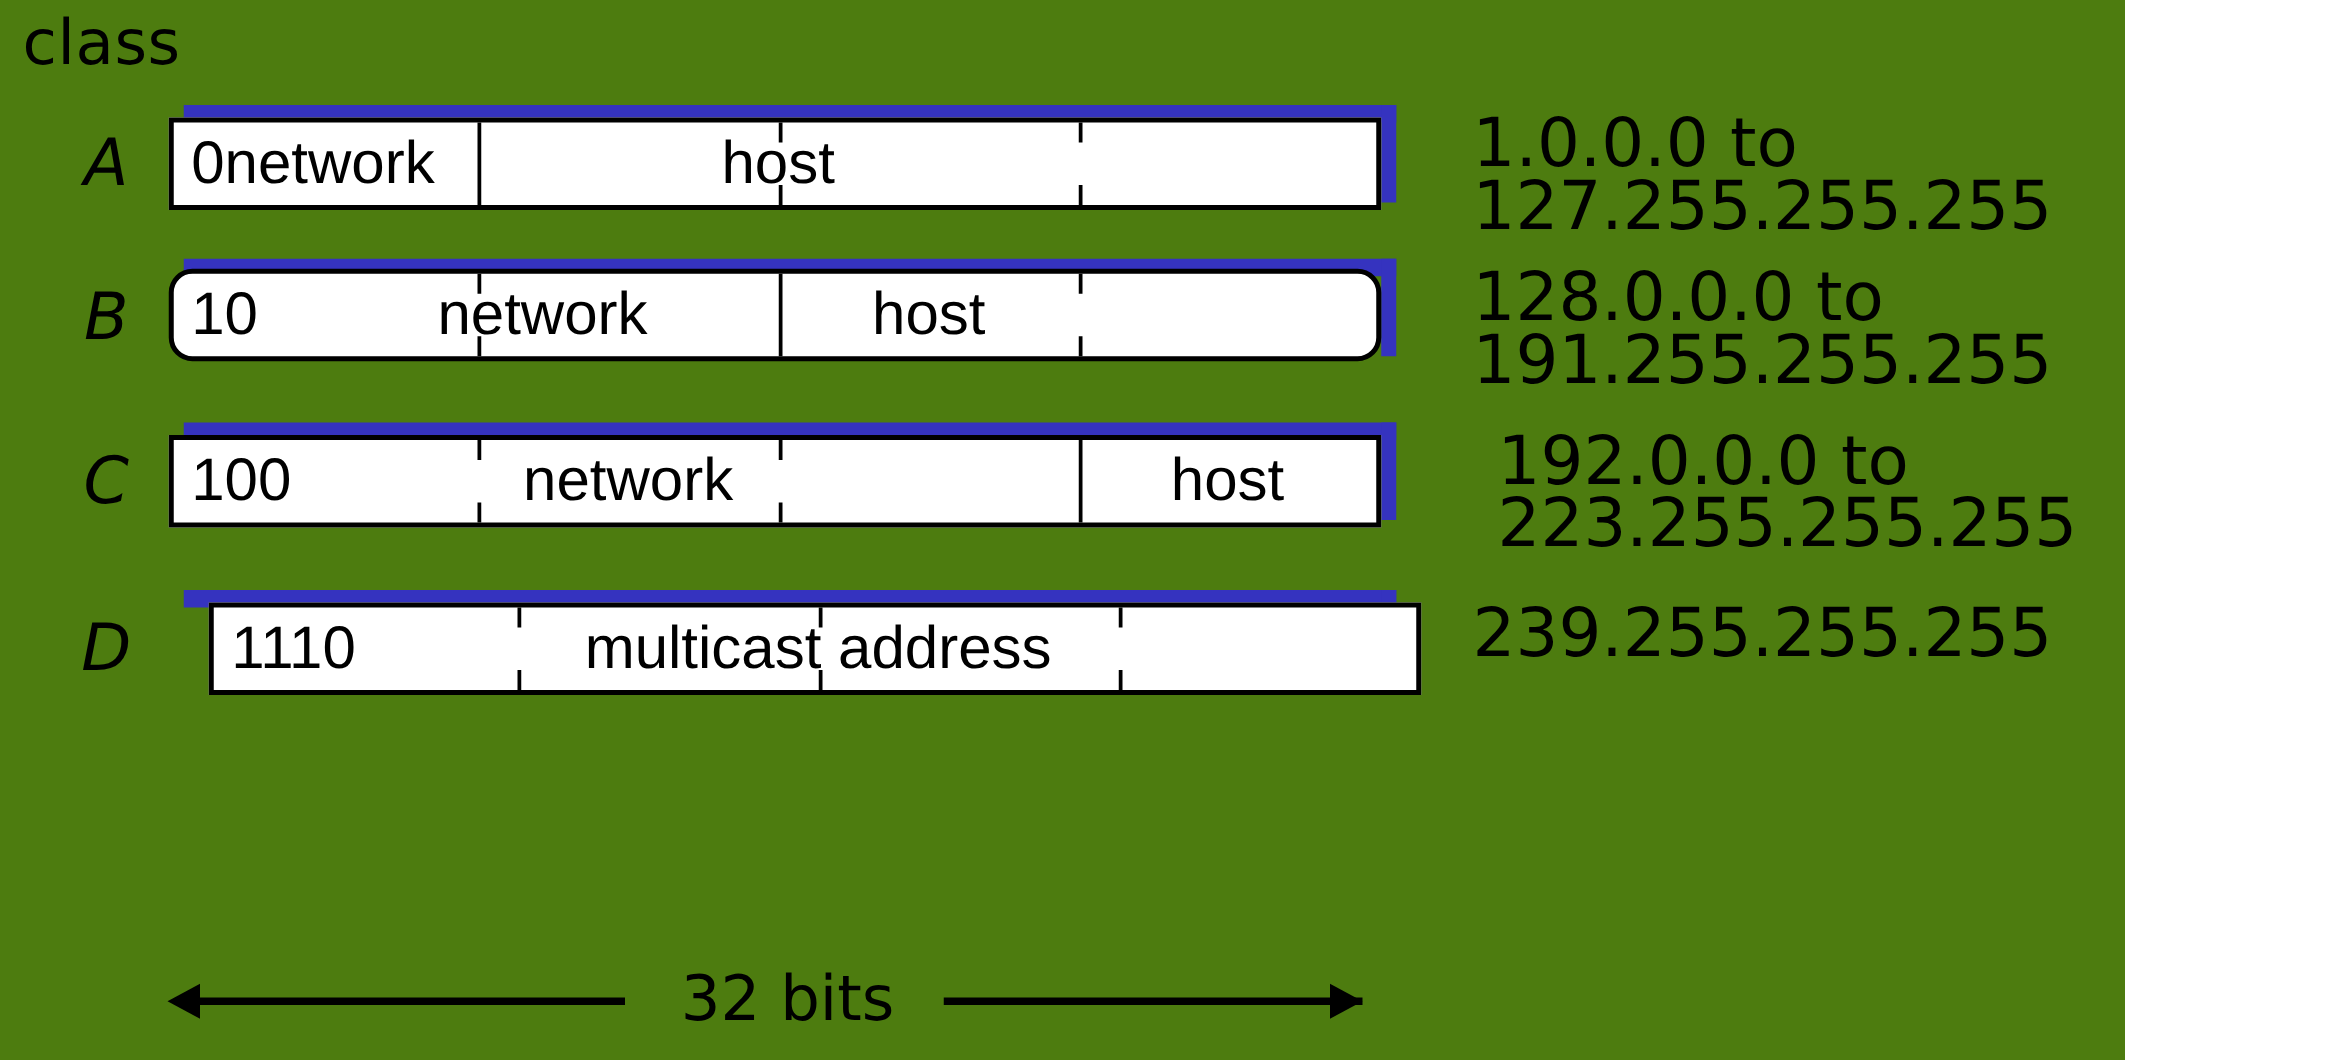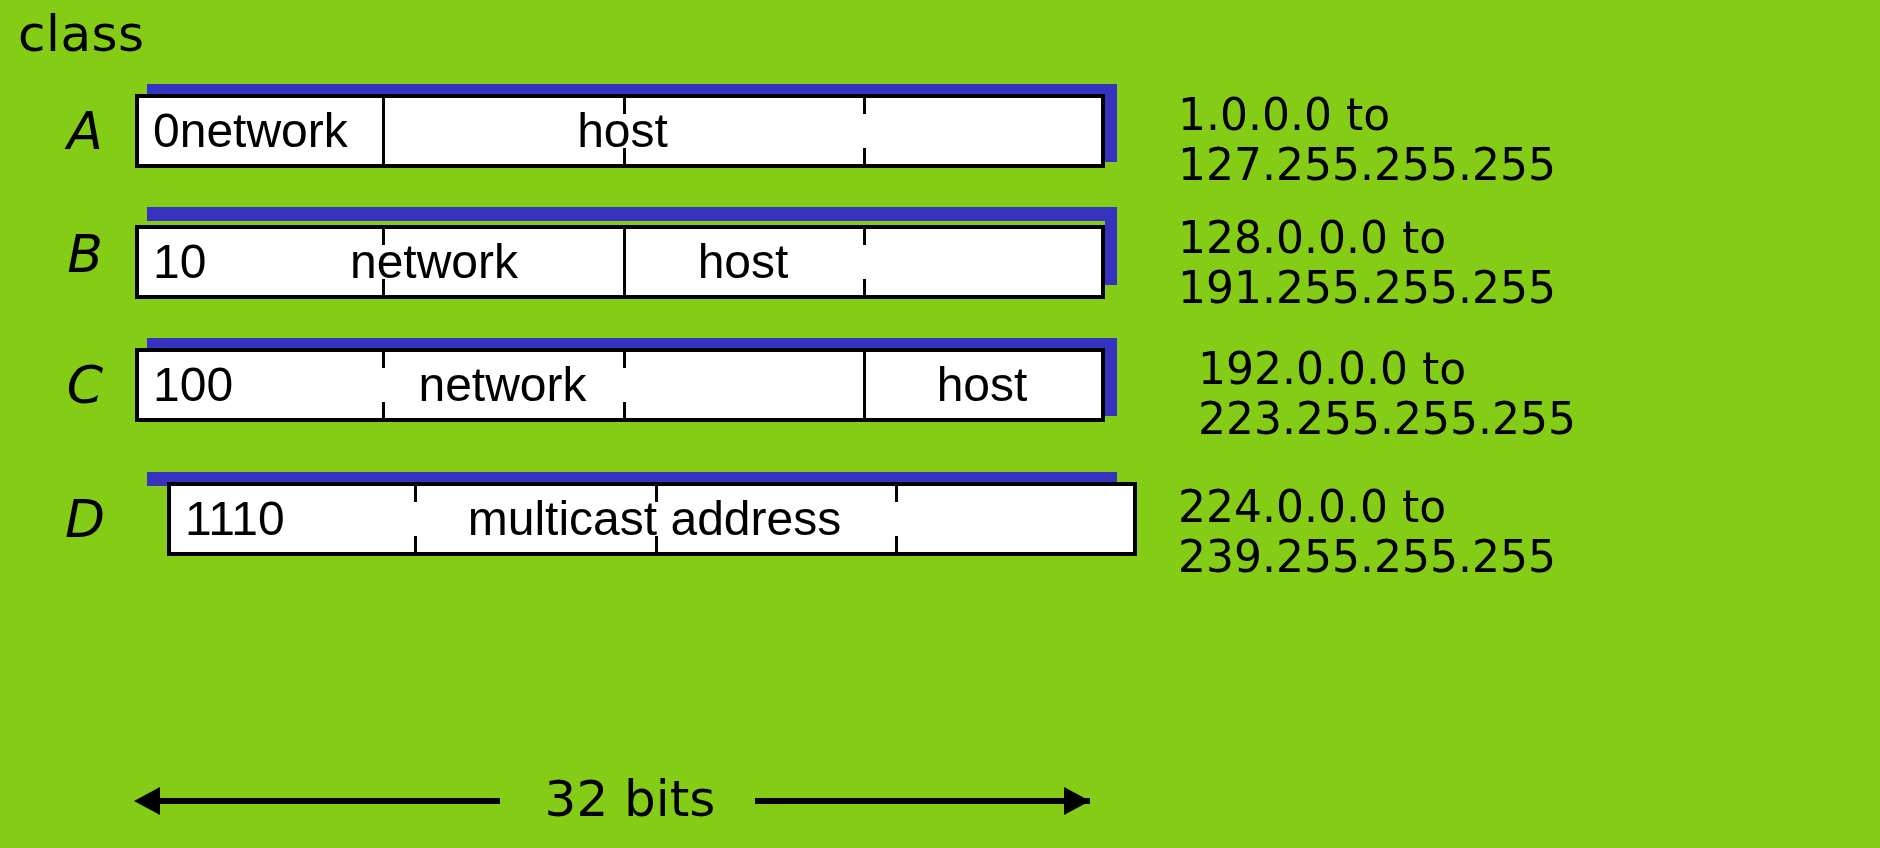--- a/index.html
+++ b/index.html
@@ -10,23 +10,23 @@
   body {
     width: 1880px;
     height: 848px;
     font-family: "DejaVu Sans", sans-serif;
     color: #000000;
     overflow: hidden;
   }
 
   #stage {
     position: relative;
-    width: 1880px;
+    width: 1700px;
     height: 848px;
-    background: #84cc16;
+    background: #4d7c0f;
   }
 
   
   .class-heading {
     position: absolute;
     left: 18px;
     top: 6px;
     font-size: 50px;
     line-height: 56px;
     letter-spacing: 0.5px;
@@ -105,21 +105,21 @@
     white-space: nowrap;
   }
   .field-label.prefix {
     left: 14px;
   }
 
   
   .range {
     position: absolute;
     left: 1178px;
-    font-size: 44px;
+    font-size: 54px;
     line-height: 50px;
     font-family: "DejaVu Sans", sans-serif;
     color: #000;
     white-space: nowrap;
   }
   .range span { display: block; }
 
   
   .measure {
     position: absolute;
@@ -196,21 +196,21 @@
       <span>127.255.255.255</span>
     </div>
   </div>
 
   <div class="row" style="top:207px;height:100px;">
     <div class="class-letter" style="top:18px;">B</div>
 
     <div class="blue-shadow" style="left:147px;top:0px;width:970px;height:14px;"></div>
     <div class="blue-shadow" style="left:1105px;top:0px;width:12px;height:78px;"></div>
 
-    <div class="bitbox" style="top:18px;height:74px;">
+    <div class="bitbox" style="top:8px;height:74px;border-radius:19px;">
       <div class="tick-top" style="left:243px;"></div>
       <div class="tick-bottom" style="left:243px;"></div>
       <div class="divider-full" style="left:484px;"></div>
       <div class="tick-top" style="left:724px;"></div>
       <div class="tick-bottom" style="left:724px;"></div>
 
       <div class="field-label prefix">10</div>
       <div class="field-label" style="left:180px;width:230px;text-align:center;">network</div>
       <div class="field-label" style="left:484px;width:240px;text-align:center;">host</div>
     </div>
@@ -257,21 +257,20 @@
       <div class="tick-top" style="left:484px;"></div>
       <div class="tick-bottom" style="left:484px;"></div>
       <div class="tick-top" style="left:724px;"></div>
       <div class="tick-bottom" style="left:724px;"></div>
 
       <div class="field-label prefix">1110</div>
       <div class="field-label" style="left:243px;width:481px;text-align:center;">multicast address</div>
     </div>
 
     <div class="range" style="top:10px;">
-      <span>224.0.0.0 to</span>
       <span>239.255.255.255</span>
     </div>
   </div>
 
   <div class="measure">
     <div class="arrow-head left"></div>
     <div class="measure-line left"></div>
     <div class="measure-label">32 bits</div>
     <div class="measure-line right"></div>
     <div class="arrow-head right"></div>

